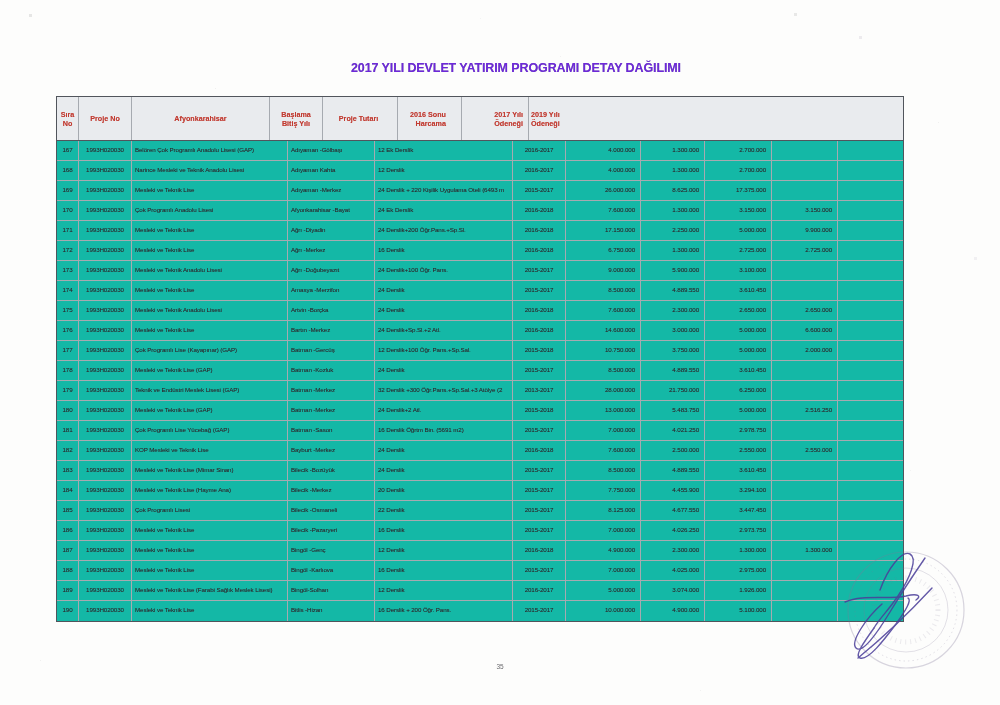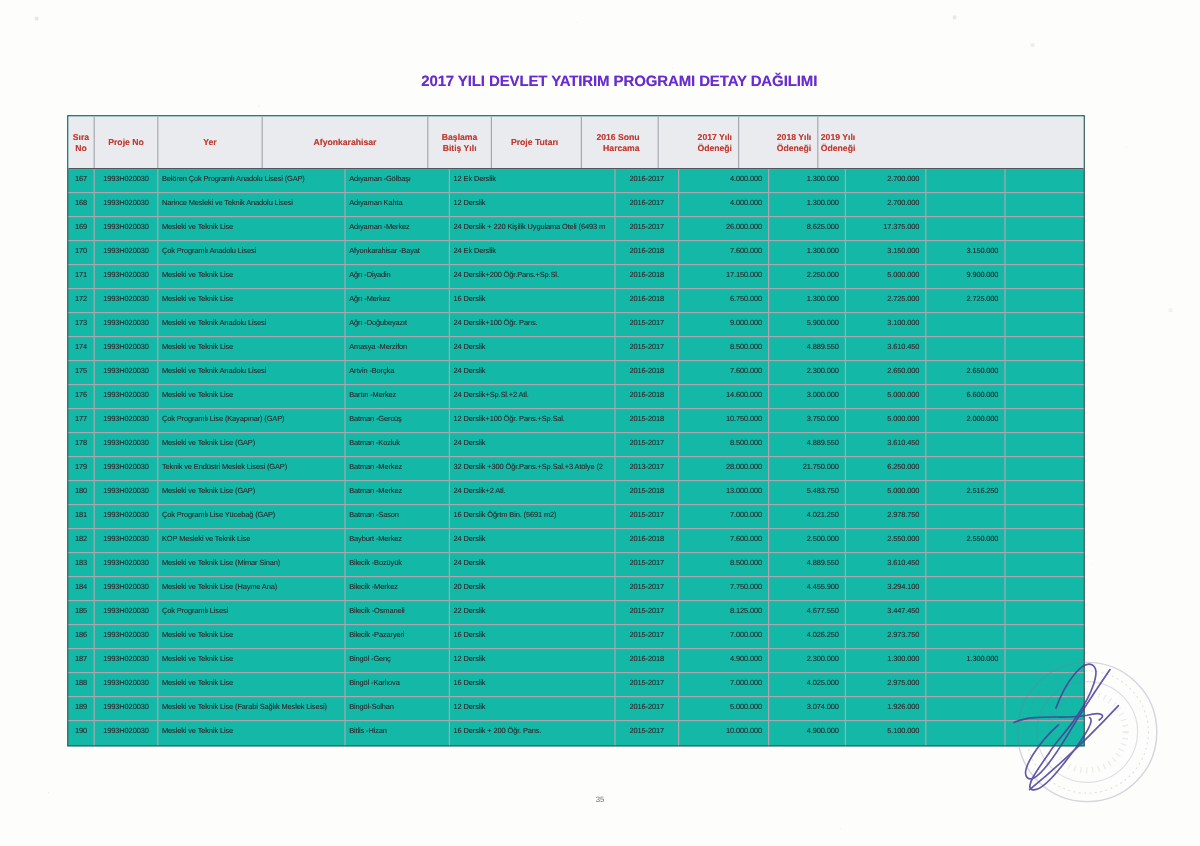--- a/index.html
+++ b/index.html
@@ -63,29 +63,27 @@
 
 <div class="speckles"></div>
 
 <div class="doc-title">2017 YILI DEVLET YATIRIM PROGRAMI DETAY DAĞILIMI</div>
 
 <div class="table-wrap">
   <div class="thead">
       <div class="th c-sira">Sıra
 No</div>
       <div class="th c-pno">Proje No</div>
-      <div class="th c-yer">Yer</div>
       <div class="th c-kar">Afyonkarahisar</div>
       <div class="th c-yil">Başlama
 Bitiş Yılı</div>
       <div class="th c-tutar">Proje Tutarı</div>
       <div class="th c-h16">2016 Sonu
 Harcama</div>
       <div class="th c-o17">2017 Yılı Ödeneği</div>
-      <div class="th c-o18">2018 Yılı Ödeneği</div>
       <div class="th c-o19">2019 Yılı Ödeneği</div>
     </div>
   <div class="tbody">
       <div class="tr">
         <div class="td c-sira">167</div>
         <div class="td c-pno">1993H020030</div>
         <div class="td c-adi">Belören Çok Programlı Anadolu Lisesi (GAP)</div>
         <div class="td c-yer">Adıyaman -Gölbaşı</div>
         <div class="td c-kar">12 Ek Derslik</div>
         <div class="td c-yil">2016-2017</div>

